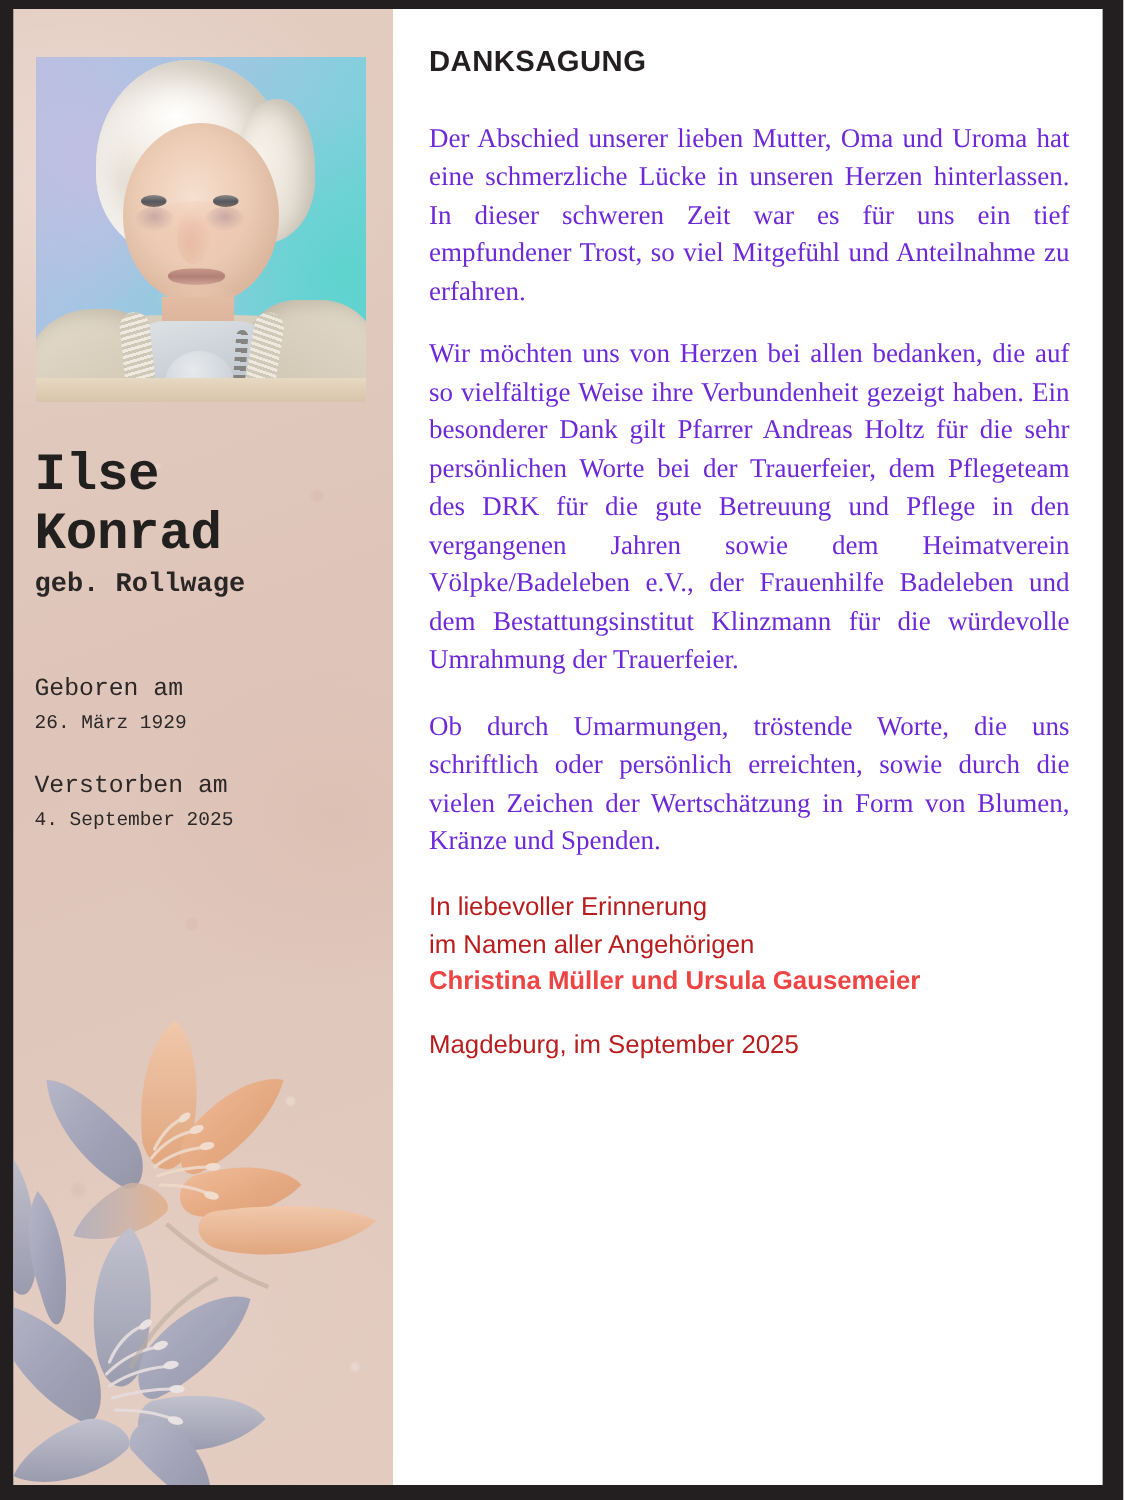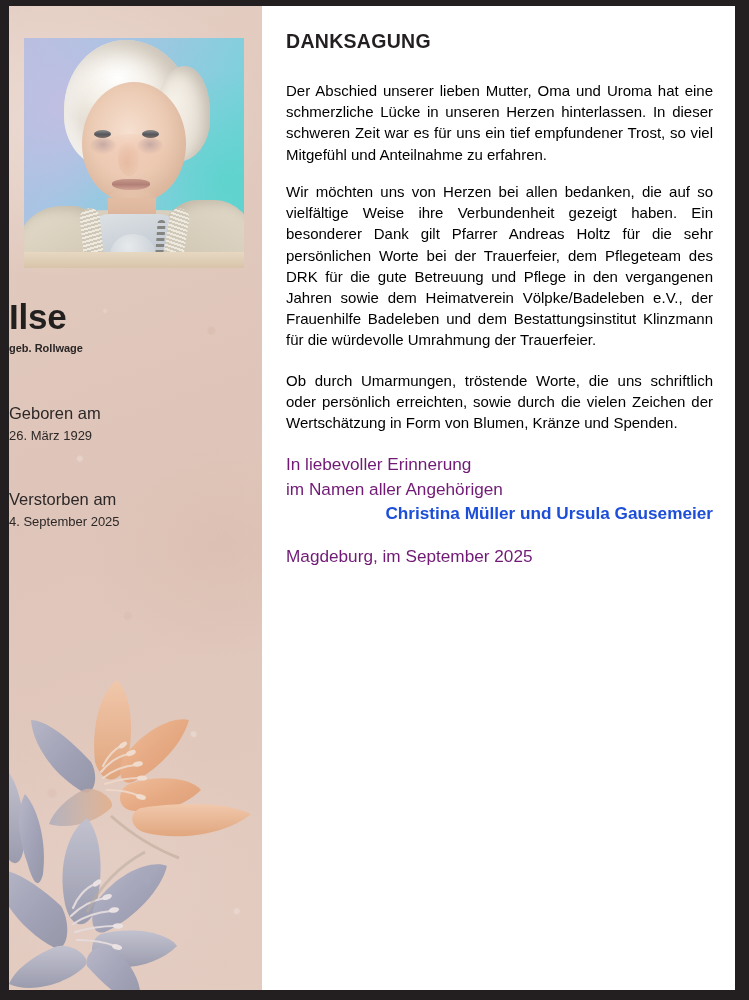--- a/index.html
+++ b/index.html
@@ -207,39 +207,40 @@
   }
   .ph-table {
     position: absolute; left: 0; bottom: 0;
     width: 220px; height: 16px;
     background: linear-gradient(180deg, #e7d8c2 0%, #d8c4aa 100%);
   }
 
   
   .name-block {
     position: absolute;
-    left: 0;
+    left: 14px;
     top: 292px;
     width: 226px;
+    font-family: Liberation Mono, monospace;
   }
   .name-line {
     font-size: 35px;
     font-weight: bold;
     color: #221f1f;
     line-height: 1.10;
     letter-spacing: -0.2px;
   }
   .name-maiden {
     margin-top: 5px;
-    font-size: 11px;
+    font-size: 18px;
     font-weight: bold;
     color: #2a2626;
   }
   .date-group { margin-top: 46px; }
-  .date-group.second { margin-top: 40px; }
+  .date-group.second { margin-top: 18px; }
   .date-label {
     font-size: 16.5px;
     color: #2c2828;
     line-height: 1.58;
   }
   .date-value {
     font-size: 13px;
     color: #2c2828;
     line-height: 1.58;
   }
@@ -264,41 +265,41 @@
     box-sizing: border-box;
   }
   .heading {
     font-size: 19.5px;
     font-weight: bold;
     color: #231f20;
     letter-spacing: 0.3px;
     margin: 0 0 27px 0;
   }
   .para {
-    font-size: 15px;
+    font-size: 18px;
     line-height: 1.415;
-    color: #000000;
+    color: #6d28d9;
     text-align: justify;
     text-justify: inter-word;
     margin: 0;
     hyphens: manual;
+    font-family: Liberation Serif, serif;
   }
   .para + .para { margin-top: 16px; }
   .gap { height: 19px; }
   .bold-line {
     font-weight: bold;
     font-size: 17.2px;
     line-height: 1.415;
-    color: #1d4ed8;
-    text-align: right;
+    color: #ef4444;
   }
   .closing {
     font-size: 17.2px;
     line-height: 1.415;
-    color: #701a75;
+    color: #b91c1c;
     text-align: left;
   }
 </style>
 </head>
 <body>
 
 <div class="card">
   <div class="card-inner">
 
     <div class="left-panel">
@@ -324,20 +325,21 @@
         <div class="ph-scarf"></div>
         <div class="ph-scarf-knot"></div>
         <div class="ph-collar"></div>
         <div class="ph-collar r"></div>
         <div class="ph-pearls"></div>
         <div class="ph-table"></div>
       </div>
 
       <div class="name-block">
         <div class="name-line">Ilse</div>
+        <div class="name-line">Konrad</div>
         <div class="name-maiden">geb. Rollwage</div>
 
         <div class="date-group">
           <div class="date-label">Geboren am</div>
           <div class="date-value">26. März 1929</div>
         </div>
 
         <div class="date-group second">
           <div class="date-label">Verstorben am</div>
           <div class="date-value">4. September 2025</div>

